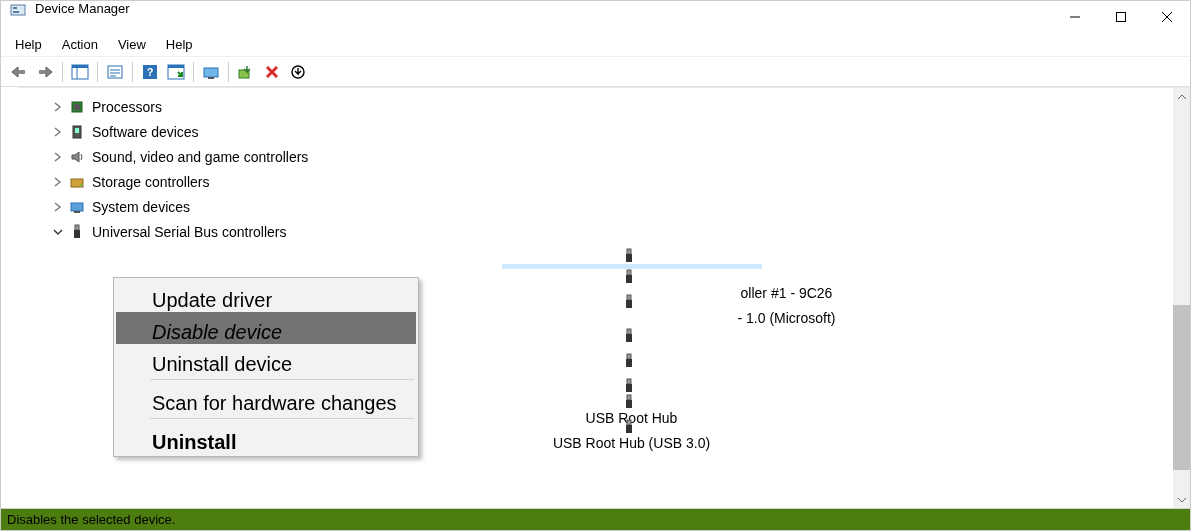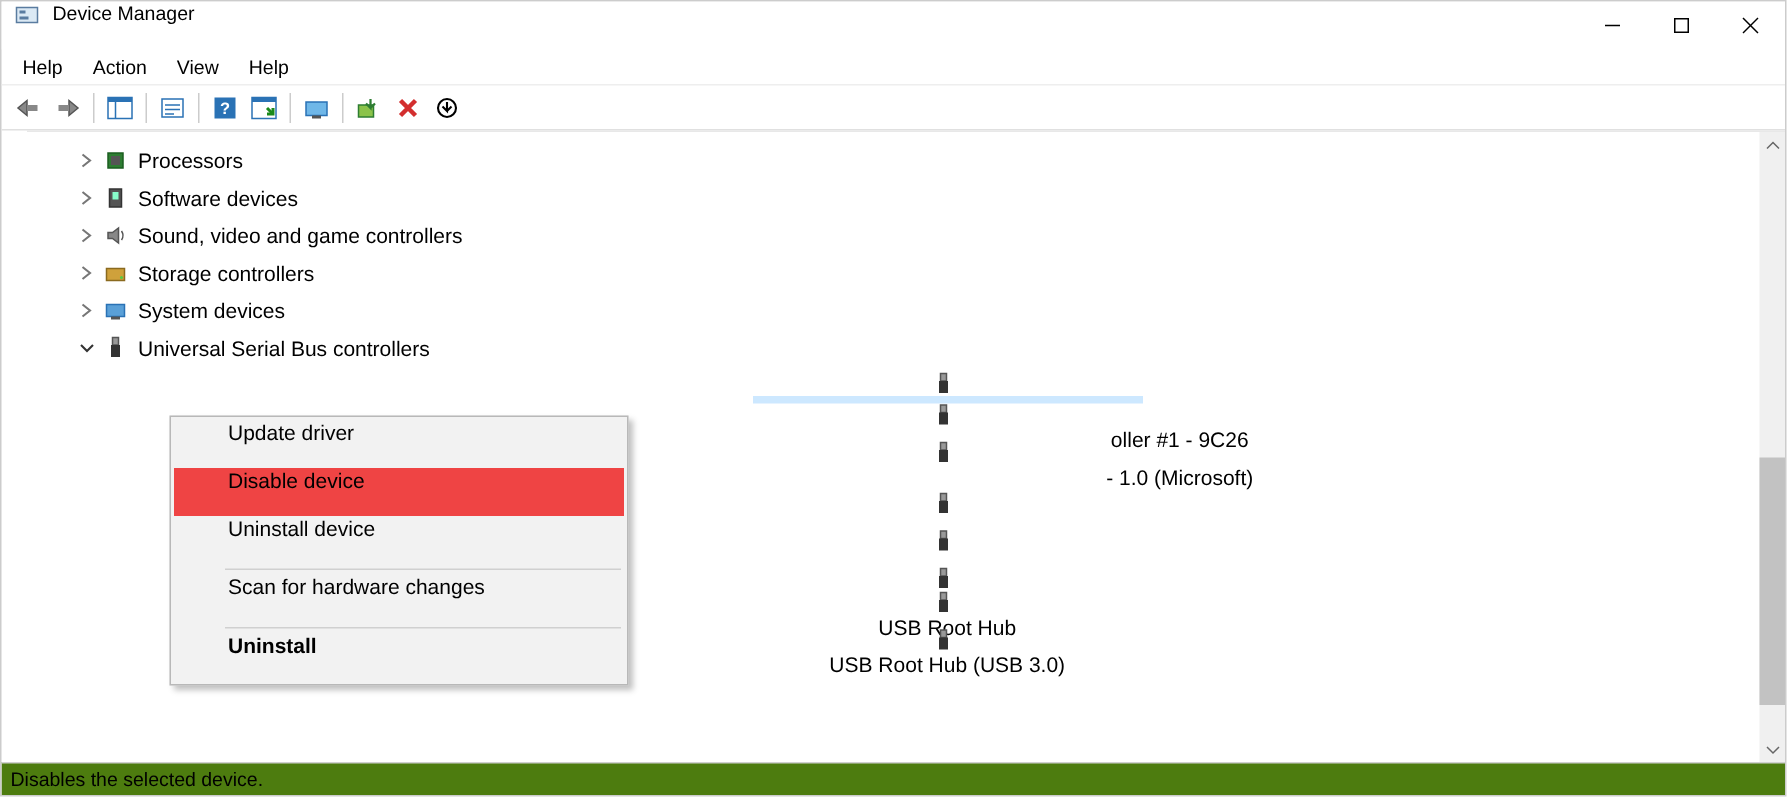--- a/index.html
+++ b/index.html
@@ -118,26 +118,26 @@
     left:112px; top:276px;
     width:306px;
     background:#f2f2f2;
     border:1px solid #b8b8b8;
     box-shadow: 3px 3px 4px rgba(0,0,0,0.25);
     padding:2px;
     z-index:50;
   }
   .ctx-item {
     height:32px;
-    display:flex; align-items:flex-start;
+    display:flex; align-items:flex-end;
     padding-left:36px;
-    font-size:14px;
+    font-size:20px;
     position:relative;
   }
-  .ctx-item.highlight { background:#ef4444; }
+  .ctx-item.highlight { background:#737373;font-style:italic; }
   .ctx-item.bold { font-weight:600; }
   .ctx-sep { height:1px; background:#d0d0d0; margin:3px 2px 3px 34px; }
   .ctx-gutter {
     position:absolute; left:0; top:0; bottom:0; width:30px;
   }
   
   .statusbar {
     height:22px;
     border-top:1px solid #d0d0d0;
     display:flex; align-items:center;

